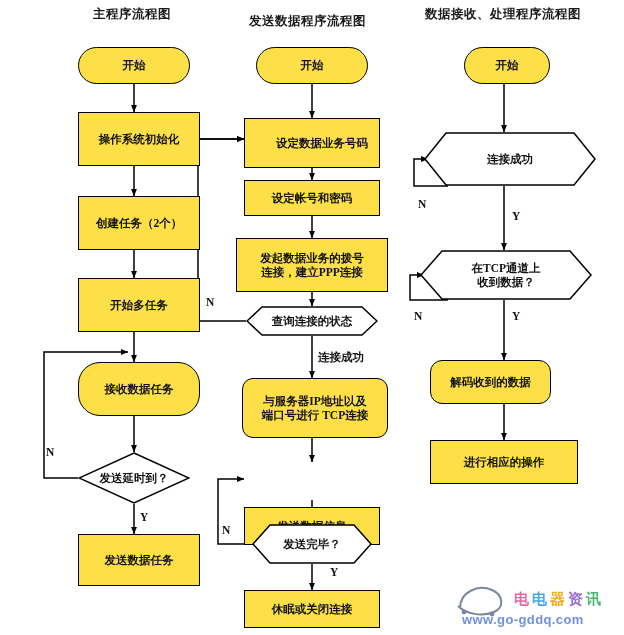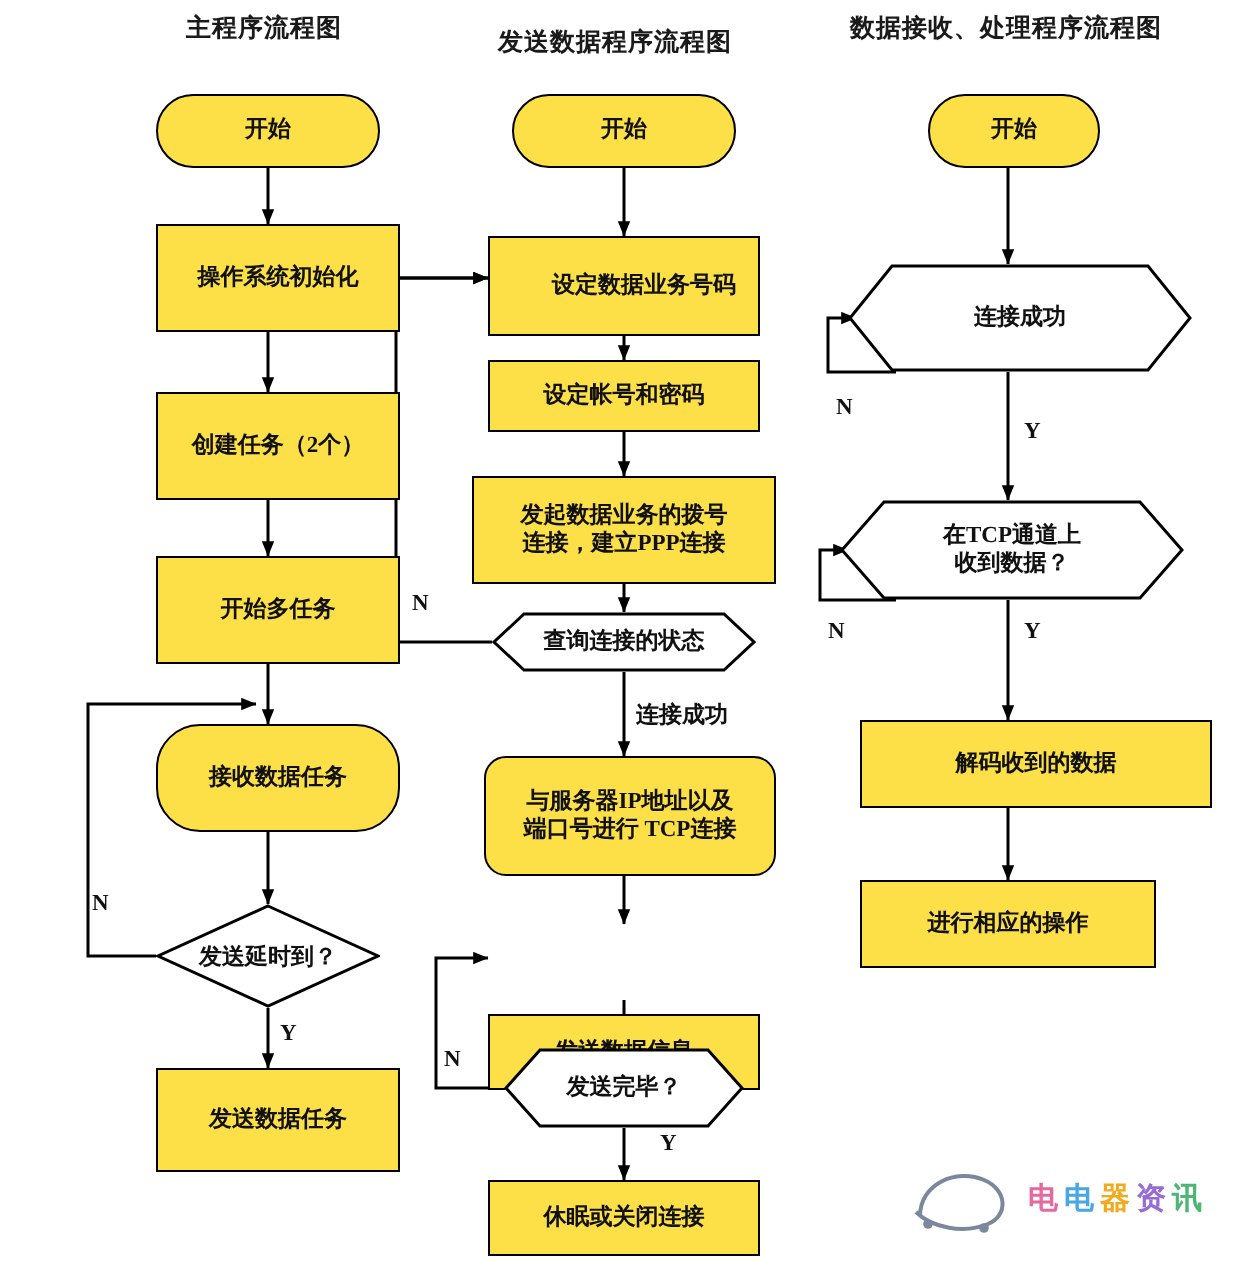--- a/index.html
+++ b/index.html
@@ -207,30 +207,31 @@
   </svg>
   <div class="hexlabel" style="flex-direction:column;">
     <span>在TCP通道上</span>
     <span>收到数据？</span>
   </div>
 </div>
 
 <div class="edge-label latin" style="left:414px;top:310px;">N</div>
 <div class="edge-label latin" style="left:512px;top:310px;">Y</div>
 
-<div class="node rect" style="left:430px;top:360px;width:176px;height:44px;">解码收到的数据</div>
+<div class="node rect" style="left:430px;top:360px;width:121px;height:44px;border-radius:12px;">解码收到的数据</div>
 
 <div class="node rect" style="left:430px;top:440px;width:148px;height:44px;">进行相应的操作</div>
 
 <div id="wm">
   <svg width="172" height="55" viewBox="0 0 172 55">
     <path d="M8,30 C8,14 26,6 40,12 C52,17 52,30 42,34 C30,39 14,36 6,28" fill="none" stroke="#6f7d95" stroke-width="2"></path>
     <circle cx="12" cy="34" r="2.4" fill="#6f7d95"></circle>
     <circle cx="40" cy="36" r="2.4" fill="#6f7d95"></circle>
     <g font-family="Liberation Sans, sans-serif" font-size="15" font-weight="700">
       <text x="62" y="26" fill="#e35d9a">电</text>
       <text x="80" y="26" fill="#3aa0e0">电</text>
       <text x="98" y="26" fill="#f0a30a">器</text>
       <text x="116" y="26" fill="#8e5fd0">资</text>
       <text x="134" y="26" fill="#3fb06a">讯</text>
     </g>
   </svg>
+  <div class="wm-url">www.go-gddq.com</div>
 </div>
 
 </body></html>

